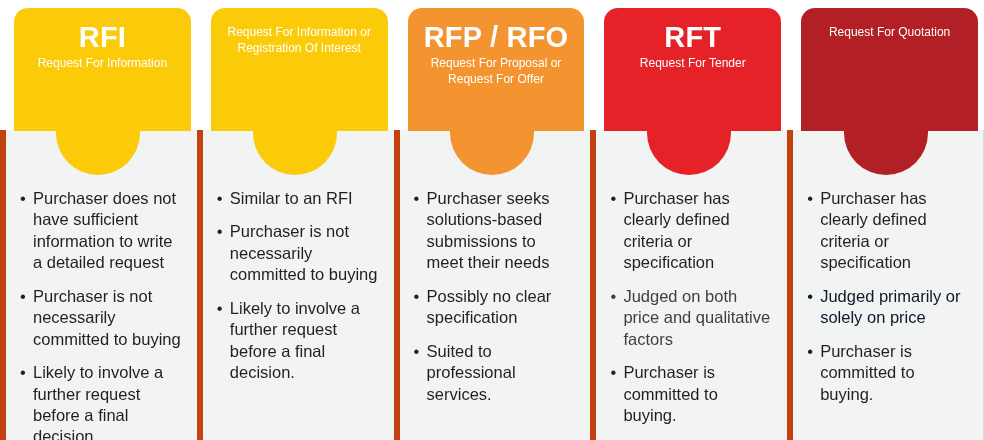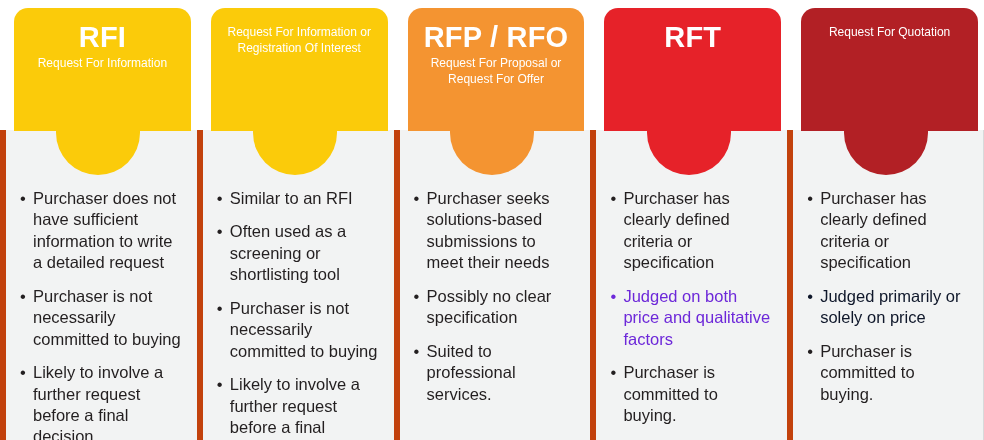--- a/index.html
+++ b/index.html
@@ -122,21 +122,20 @@
       <div class="col-tab" style="background: rgb(251, 203, 10);"></div>
       <div class="col-head" style="background: rgb(251, 203, 10);">
         <div class="head-title">RFI</div>
         <div class="head-sub">Request For Information</div>
       </div>
     </div>
     <div class="column">
       <div class="col-body" style="background: rgb(242, 243, 243);">
         <ul class="bullets">
           <li style="color: rgb(35, 31, 32);">Similar to an RFI</li>
-          <li style="color: rgb(35, 31, 32);">Often used as a screening or shortlisting tool</li>
           <li style="color: rgb(35, 31, 32);">Purchaser is not necessarily committed to buying</li>
           <li style="color: rgb(35, 31, 32);">Likely to involve a further request before a final decision.</li>
         </ul>
       </div>
       <div class="col-tab" style="background: rgb(251, 203, 10);"></div>
       <div class="col-head" style="background: rgb(251, 203, 10);">
         <div class="head-sub">Request For Information or Registration Of Interest</div>
       </div>
     </div>
     <div class="column">
@@ -150,27 +149,28 @@
       <div class="col-tab" style="background: rgb(244, 148, 49);"></div>
       <div class="col-head" style="background: rgb(244, 148, 49);">
         <div class="head-title">RFP / RFO</div>
         <div class="head-sub">Request For Proposal or Request For Offer</div>
       </div>
     </div>
     <div class="column">
       <div class="col-body" style="background: rgb(242, 243, 243);">
         <ul class="bullets">
           <li style="color: rgb(35, 31, 32);">Purchaser has clearly defined criteria or specification</li>
-          <li style="color: #6d28d9;">Judged on both price and qualitative factors</li>
+          <li style="color: #404040;">Judged on both price and qualitative factors</li>
           <li style="color: rgb(35, 31, 32);">Purchaser is committed to buying.</li>
         </ul>
       </div>
       <div class="col-tab" style="background: rgb(230, 34, 41);"></div>
       <div class="col-head" style="background: rgb(230, 34, 41);">
         <div class="head-title">RFT</div>
+        <div class="head-sub">Request For Tender</div>
       </div>
     </div>
     <div class="column">
       <div class="col-body" style="background: rgb(242, 243, 243);">
         <ul class="bullets">
           <li style="color: rgb(35, 31, 32);">Purchaser has clearly defined criteria or specification</li>
           <li style="color: #0f172a;">Judged primarily or solely on price</li>
           <li style="color: rgb(35, 31, 32);">Purchaser is committed to buying.</li>
         </ul>
       </div>

